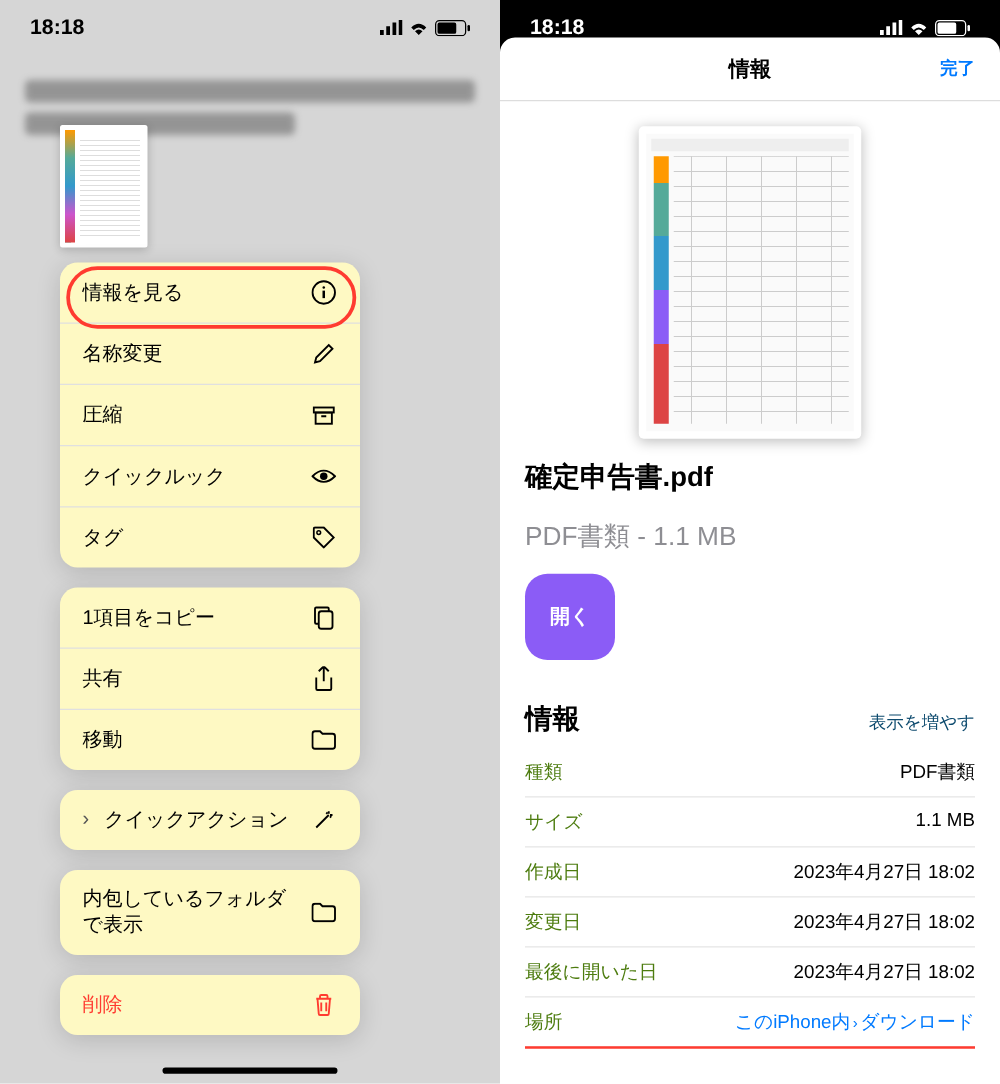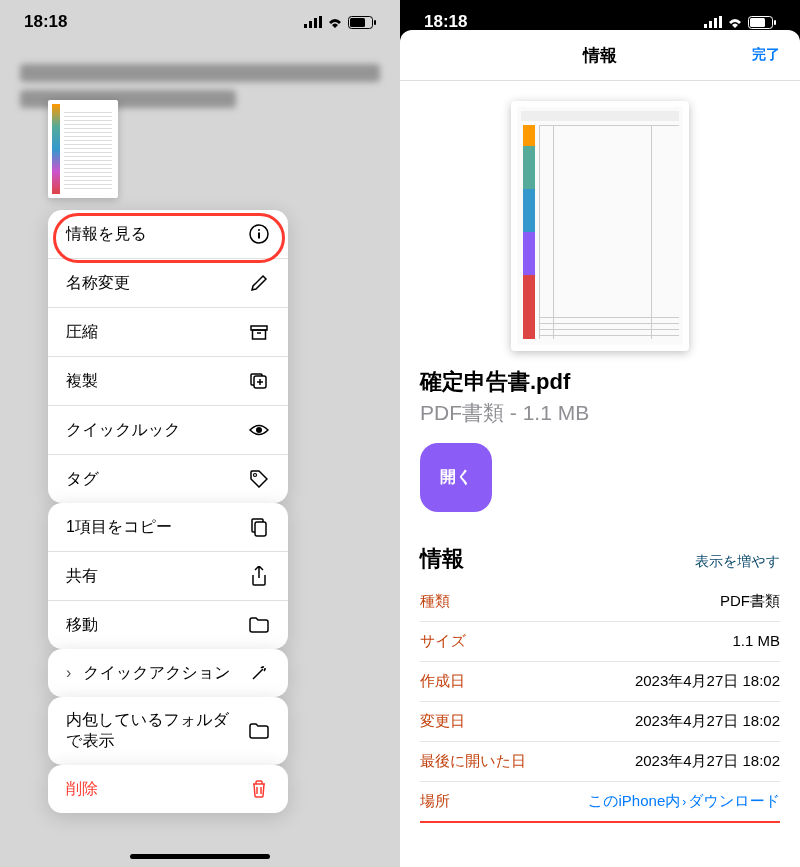--- a/index.html
+++ b/index.html
@@ -21,51 +21,51 @@
   .blur-line.short { width: 60%; }
 
   
   .thumb { position: absolute; top: 100px; left: 48px; width: 70px; height: 98px; background: #fff; border-radius: 2px; box-shadow: 0 2px 8px rgba(0,0,0,0.2); padding: 4px; }
   .thumb-inner { width: 100%; height: 100%; background: linear-gradient(90deg, #5a9 0%, #5a9 8%, #fff 8%, #fff 100%); position: relative; }
   .thumb-inner::before { content: ''; position: absolute; left: 0; top: 0; width: 8px; height: 100%; background: linear-gradient(180deg, #f90, #5a9, #39c, #c5c, #d44); }
   .thumb-lines { position: absolute; left: 12px; right: 2px; top: 8px; bottom: 2px; background: repeating-linear-gradient(180deg, #ddd 0, #ddd 1px, transparent 1px, transparent 4px); }
 
   
   .context-menu { position: absolute; top: 210px; left: 48px; width: 240px; }
-  .menu-group { background: #ffffff; border-radius: 14px; overflow: hidden; margin-bottom: 0; box-shadow: 0 4px 20px rgba(0,0,0,0.15); }
+  .menu-group { background: #fef9c3; border-radius: 14px; overflow: hidden; margin-bottom: 16px; box-shadow: 0 4px 20px rgba(0,0,0,0.15); }
   .menu-item { display: flex; justify-content: space-between; align-items: center; padding: 13px 18px; font-size: 16px; color: #000; border-bottom: 0.5px solid #e0e0e0; cursor: pointer; }
   .menu-item:last-child { border-bottom: none; }
   .menu-item.danger { color: #ff3b30; text-align: right; }
   .menu-item .icon { width: 22px; height: 22px; display: flex; align-items: center; justify-content: center; }
   .menu-item .chev { margin-right: 8px; color: #555; }
 
   .highlight-ring { position: absolute; top: 213px; left: 53px; width: 232px; height: 50px; border: 3px solid #ff3b30; border-radius: 25px; pointer-events: none; }
   .sheet { background: #fff; border-top-left-radius: 12px; border-top-right-radius: 12px; margin-top: -14px; position: relative; height: calc(867px - 44px); overflow: hidden; }
   .sheet-header { display: flex; justify-content: space-between; align-items: center; padding: 16px 20px; border-bottom: 0.5px solid #ddd; }
   .sheet-header .title { position: absolute; left: 0; right: 0; text-align: center; font-weight: 600; font-size: 17px; }
   .done { color: #007aff; font-size: 14px; font-weight: 600; z-index: 1; margin-left: auto; }
 
   .file-preview { padding: 20px; }
   .big-thumb { width: 178px; height: 250px; margin: 0 auto 16px; background: #fff; box-shadow: 0 2px 10px rgba(0,0,0,0.25); border-radius: 4px; padding: 6px; position: relative; }
   .big-thumb-inner { width: 100%; height: 100%; position: relative; background: #fafafa; }
   .big-stripe { position: absolute; left: 6px; top: 18px; bottom: 6px; width: 12px; background: linear-gradient(180deg, #f90 0%, #f90 10%, #5a9 10%, #5a9 30%, #39c 30%, #39c 50%, #8b5cf6 50%, #8b5cf6 70%, #d44 70%, #d44 100%); }
   .big-grid { position: absolute; left: 22px; right: 4px; top: 18px; bottom: 6px; background: repeating-linear-gradient(180deg, #ccc 0, #ccc 0.5px, transparent 0.5px, transparent 6px), repeating-linear-gradient(90deg, #ccc 0, #ccc 0.5px, transparent 0.5px, transparent 14px); }
   .big-header { position: absolute; top: 4px; left: 4px; right: 4px; height: 10px; background: #eee; }
 
-  .file-name { font-size: 22px; font-weight: 700; margin-bottom: 2px; }
+  .file-name { font-size: 22px; font-weight: 700; margin-bottom: 18px; }
   .file-sub { font-size: 21px; color: #8e8e93; margin-bottom: 16px; }
   .open-btn { background: #8b5cf6; color: #fff; border: none; border-radius: 18px; padding: 24px 20px; font-size: 16px; font-weight: 600; cursor: pointer; }
 
   .section { padding: 0 20px; }
   .section-header { display: flex; justify-content: space-between; align-items: baseline; padding: 12px 0 8px; }
   .section-title { font-size: 22px; font-weight: 700; }
   .section-link { color: #0c4a6e; font-size: 14px; }
 
   .info-row { display: flex; justify-content: space-between; padding: 10px 0; border-bottom: 0.5px solid #e5e5e5; font-size: 15px; }
-  .info-label { color: #c2410c; }
+  .info-label { color: #4d7c0f; }
   .info-value { color: #000; }
   .info-value.link { color: #007aff; display: flex; align-items: center; gap: 2px; }
   .chev-sm { color: #007aff; font-size: 12px; }
 
   .underline-red { height: 2px; background: #ff3b30; margin-top: -1px; }
 
   .home-indicator { position: absolute; bottom: 8px; left: 50%; transform: translateX(-50%); width: 140px; height: 5px; background: #000; border-radius: 3px; }
 
   svg { display: block; }
 </style>
@@ -136,31 +136,20 @@
           <span>圧縮</span>
           <span class="icon">
               <svg width="18" height="18" viewBox="0 0 18 18">
                 <rect x="1" y="3" width="16" height="4" fill="none" stroke="#000" stroke-width="1.5"></rect>
                 <rect x="2.5" y="7" width="13" height="9" fill="none" stroke="#000" stroke-width="1.5"></rect>
                 <line x1="7" y1="10" x2="11" y2="10" stroke="#000" stroke-width="1.5"></line>
               </svg>
             </span>
         </div>
         <div class="menu-item">
-          <span>複製</span>
-          <span class="icon">
-              <svg width="18" height="18" viewBox="0 0 18 18">
-                <rect x="4" y="4" width="12" height="12" rx="2" fill="none" stroke="#000" stroke-width="1.5"></rect>
-                <path d="M4 13 L2 13 Q1 13 1 12 L1 3 Q1 2 2 2 L11 2 Q12 2 12 3 L12 4" fill="none" stroke="#000" stroke-width="1.5"></path>
-                <line x1="10" y1="7" x2="10" y2="13" stroke="#000" stroke-width="1.5"></line>
-                <line x1="7" y1="10" x2="13" y2="10" stroke="#000" stroke-width="1.5"></line>
-              </svg>
-            </span>
-        </div>
-        <div class="menu-item">
           <span>クイックルック</span>
           <span class="icon">
               <svg width="20" height="14" viewBox="0 0 20 14">
                 <path d="M1 7 Q10 -2 19 7 Q10 16 1 7 Z" fill="none" stroke="#000" stroke-width="1.5"></path>
                 <circle cx="10" cy="7" r="3" fill="#000"></circle>
               </svg>
             </span>
         </div>
         <div class="menu-item">
           <span>タグ</span>

